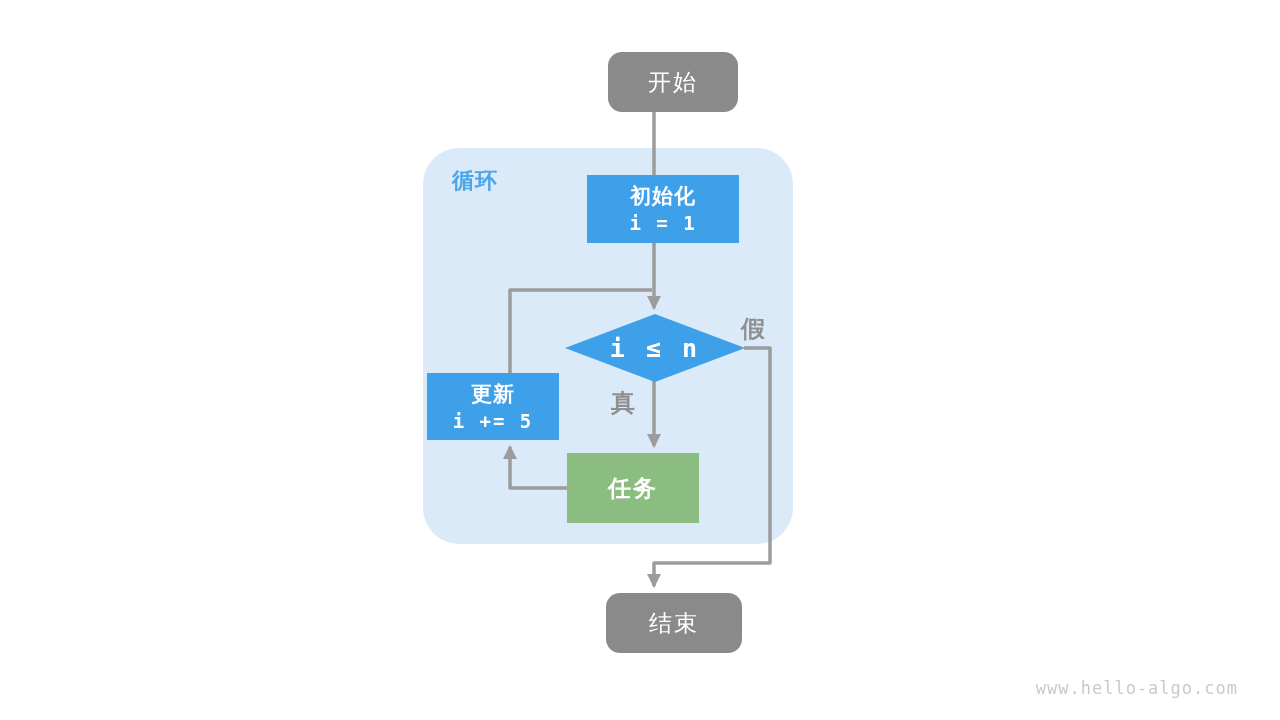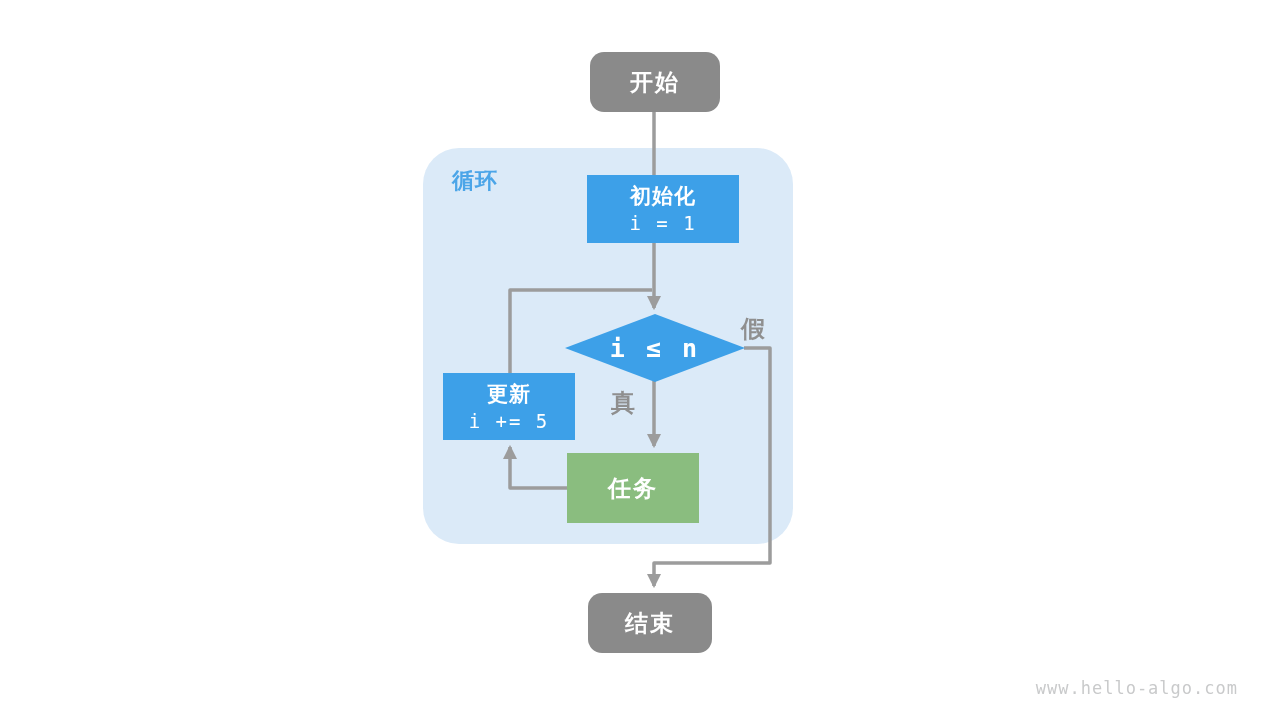--- a/index.html
+++ b/index.html
@@ -57,49 +57,50 @@
     flex-direction: column;
     align-items: center;
     justify-content: center;
     text-align: center;
     color: var(--white);
   }
   .node-terminal {
     background: var(--gray);
     border-radius: 14px;
     font-size: 23px;
-    font-weight: 700;
+    font-weight: 400;
     letter-spacing: 2px;
+    margin-left: 18px;
   }
   .node-start { left: 590px; top: 52px;  width: 130px; height: 60px; }
-  .node-end   { left: 588px; top: 593px; width: 124px; height: 60px; align-items: center; }
+  .node-end   { left: 588px; top: 593px; width: 136px; height: 60px; align-items: center; }
 
   .node-process { background: var(--blue); }
   .node-init   { left: 587px; top: 175px; width: 152px; height: 68px; }
-  .node-update { left: 443px; top: 373px; width: 132px; height: 67px; }
+  .node-update { left: 427px; top: 373px; width: 132px; height: 67px; }
 
   .node-task {
     left: 567px; top: 453px;
     width: 132px; height: 70px;
     background: var(--green);
     font-size: 23px;
     font-weight: 600;
     letter-spacing: 2px;
   }
 
   .node-title {
     font-size: 21px;
     font-weight: 600;
     letter-spacing: 1px;
     line-height: 28px;
   }
   .node-code {
     font-family: "DejaVu Sans Mono", "Liberation Mono", monospace;
     font-size: 19px;
-    font-weight: 400;
+    font-weight: 700;
     letter-spacing: 2px;
     line-height: 26px;
   }
 
   .node-decision {
     left: 565px; top: 314px;
     width: 180px; height: 68px;
     background: var(--blue);
     clip-path: polygon(50% 0, 100% 50%, 50% 100%, 0 50%);
   }

